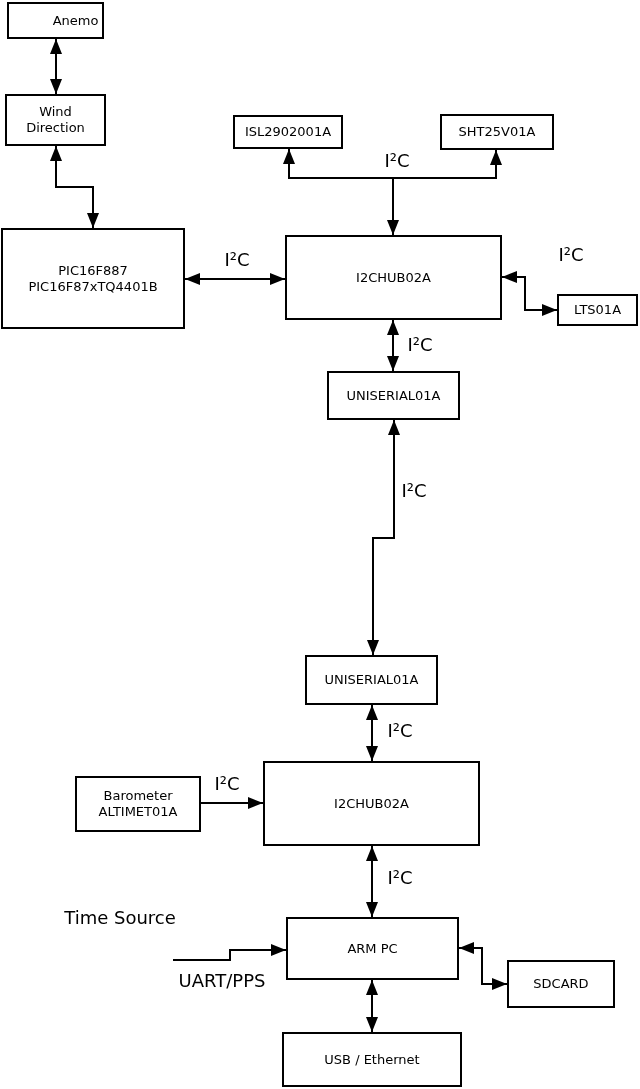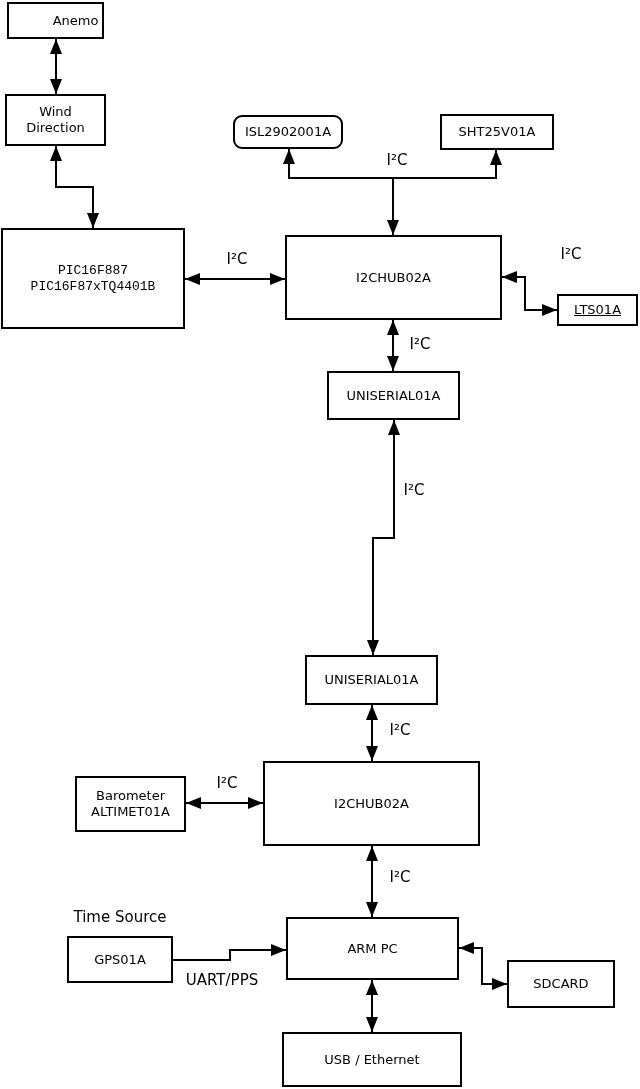--- a/index.html
+++ b/index.html
@@ -32,35 +32,35 @@
     align-items: center;
     justify-content: center;
     text-align: center;
     font-size: 13px;
     line-height: 1.22;
     white-space: pre-line;
   }
   .edge-label {
     position: absolute;
     transform: translate(-50%, -50%);
-    font-size: 15px;
+    font-size: 18px;
     white-space: nowrap;
   }
   
   .n-anemo      { left: 7px;   top: 2px;    width: 97px;  height: 37px; padding-left: 40px; }
   .n-wind       { left: 5px;   top: 94px;   width: 101px; height: 52px; }
-  .n-pic        { left: 1px;   top: 228px;  width: 184px; height: 101px; font-family: Liberation Mono, monospace; }
-  .n-isl        { left: 233px; top: 115px;  width: 110px; height: 34px; border-radius: 9px; }
+  .n-pic        { left: 1px;   top: 228px;  width: 184px; height: 101px; }
+  .n-isl        { left: 233px; top: 115px;  width: 110px; height: 34px; }
   .n-sht        { left: 440px; top: 114px;  width: 114px; height: 36px; }
   .n-hub1       { left: 285px; top: 235px;  width: 217px; height: 85px; }
-  .n-lts        { left: 557px; top: 294px;  width: 81px;  height: 32px; text-decoration: underline; }
+  .n-lts        { left: 557px; top: 294px;  width: 81px;  height: 32px; }
   .n-uni1       { left: 327px; top: 371px;  width: 133px; height: 49px; }
   .n-uni2       { left: 305px; top: 655px;  width: 133px; height: 50px; }
   .n-hub2       { left: 263px; top: 761px;  width: 217px; height: 85px; }
-  .n-baro       { left: 75px;  top: 776px;  width: 111px; height: 56px; }
+  .n-baro       { left: 75px;  top: 776px;  width: 126px; height: 56px; }
   .n-gps        { left: 67px;  top: 936px;  width: 106px; height: 47px; }
   .n-armpc      { left: 286px; top: 917px;  width: 173px; height: 63px; text-align: center; }
   .n-sdcard     { left: 507px; top: 960px;  width: 108px; height: 48px; }
   .n-usbeth     { left: 282px; top: 1032px; width: 180px; height: 55px; }
   
   .l-i2c-pic-hub   { left: 237px; top: 259px; }
   .l-i2c-sensors   { left: 397px; top: 160px; }
   .l-i2c-lts       { left: 571px; top: 254px; }
   .l-i2c-hub1-uni1 { left: 420px; top: 344px; }
   .l-i2c-uni-uni   { left: 414px; top: 490px; }
@@ -117,21 +117,20 @@
 PIC16F87xTQ4401B</div>
   <div class="node n-isl">ISL2902001A</div>
   <div class="node n-sht">SHT25V01A</div>
   <div class="node n-hub1">I2CHUB02A</div>
   <div class="node n-lts">LTS01A</div>
   <div class="node n-uni1">UNISERIAL01A</div>
   <div class="node n-uni2">UNISERIAL01A</div>
   <div class="node n-hub2">I2CHUB02A</div>
   <div class="node n-baro">Barometer
 ALTIMET01A</div>
-  <div class="node n-gps">GPS01A</div>
   <div class="node n-armpc">ARM PC</div>
   <div class="node n-sdcard">SDCARD</div>
   <div class="node n-usbeth">USB / Ethernet</div>
 
   <div class="edge-label l-i2c-pic-hub">I²C</div>
   <div class="edge-label l-i2c-sensors">I²C</div>
   <div class="edge-label l-i2c-lts">I²C</div>
   <div class="edge-label l-i2c-hub1-uni1">I²C</div>
   <div class="edge-label l-i2c-uni-uni">I²C</div>
   <div class="edge-label l-i2c-uni2-hub2">I²C</div>

